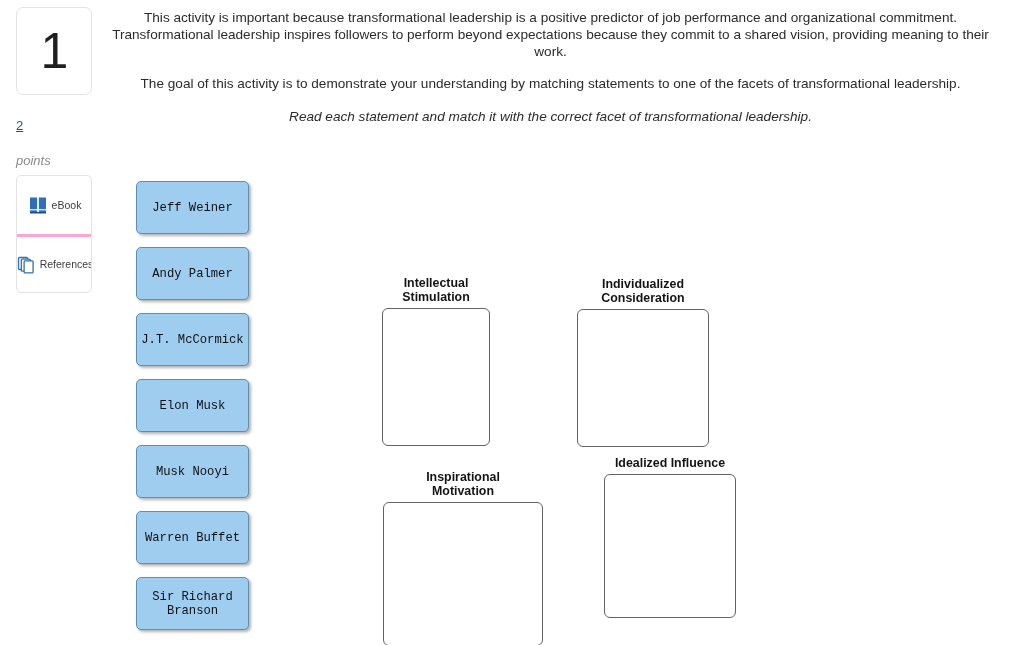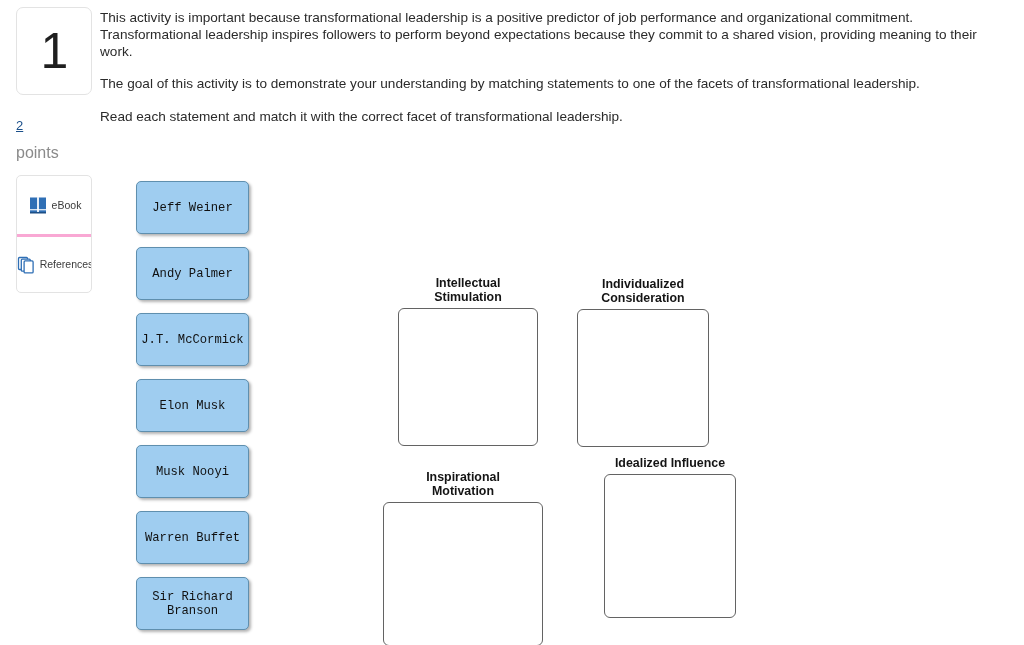--- a/index.html
+++ b/index.html
@@ -57,25 +57,26 @@
     width: 80px;
   }
   .points-value {
     font-size: 13px;
     color: #1a4f8a;
     text-decoration: underline;
     line-height: 15px;
     display: block;
   }
   .points-label {
-    font-size: 16px;
+    font-size: 13px;
     color: #8a8a8a;
     line-height: 15px;
     display: block;
-    margin-top: 12px;
+    margin-top: 20px;
+    font-style: italic;
   }
 
   .tool-panel {
     position: absolute;
     left: 16px;
     top: 175px;
     width: 76px;
     border: 1px solid #e3e3e3;
     border-radius: 5px;
     background: #fff;
@@ -94,31 +95,33 @@
   .tool-label {
     font-size: 10.5px;
     color: #3b3b3b;
     line-height: 11px;
   }
   .tool-icon { width: 22px; height: 22px; display: block; }
 
   
   .instructions {
     position: absolute;
-    left: 100px;
+    left: 108px;
     top: 10px;
     width: 885px;
+    text-align: center;
   }
   .instructions p {
     margin: 0 0 16px 0;
     font-size: 13.6px;
     line-height: 16.8px;
     color: #2b2b2b;
   }
   .instructions p.italic {
+    font-style: italic;
     margin-bottom: 0;
   }
 
   
   .tile-column {
     position: absolute;
     left: 136px;
     top: 181px;
     width: 114px;
     font-family: Liberation Mono, monospace;
@@ -156,21 +159,21 @@
     text-align: center;
     margin-bottom: 4px;
     white-space: pre-line;
   }
   .zone-box {
     background: #ffffff;
     border: 1px solid #636363;
     border-radius: 6px;
   }
 
-  #zone-0 { left: 382px; top: 276px; width: 140px; margin-left: 16px; }
+  #zone-0 { left: 382px; top: 276px; width: 108px; }
   #zone-0 .zone-box { height: 138px; }
 
   #zone-1 { left: 577px; top: 277px; width: 132px; }
   #zone-1 .zone-box { height: 138px; }
 
   #zone-2 { left: 383px; top: 470px; width: 160px; }
   #zone-2 .zone-box { height: 144px; }
 
   #zone-3 { left: 579px; top: 456px; width: 132px; margin-left: 25px; }
   #zone-3 .zone-box { height: 144px; }

